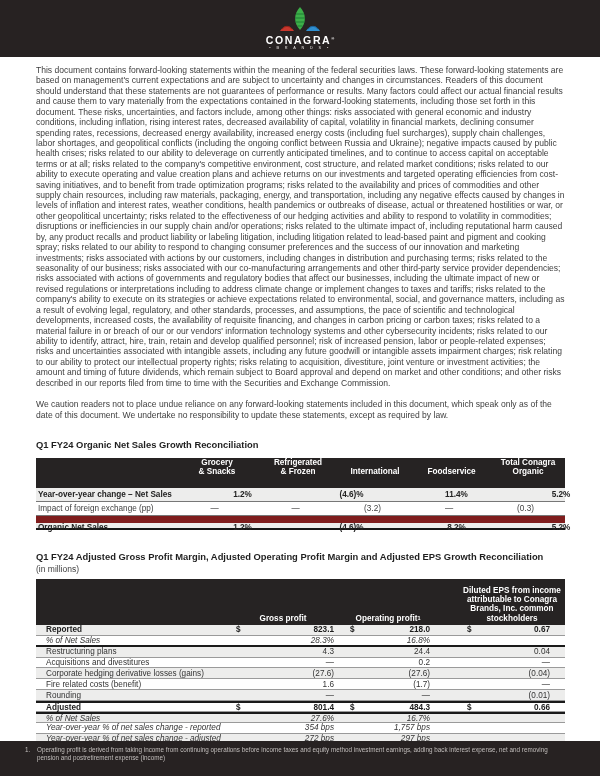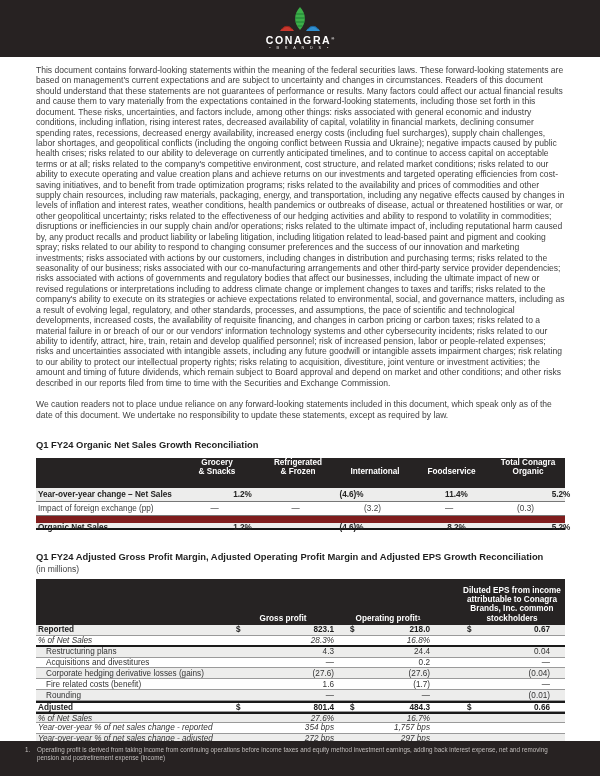--- a/index.html
+++ b/index.html
@@ -49,21 +49,21 @@
   .t2head .hcell sup { font-size:5.5px; }
   .t2head .eps { padding-left:22px; padding-right:1px; }
   .t2row { display:grid; grid-template-columns:192px 18px 92px 24px 74px 40px 89px; height:10.9px;
            align-items:center; border-bottom:1px solid #9a9a9a; color:#333; }
   .t2row.shade { background:#ededec; }
   .t2row.b { font-weight:bold; color:#1c1c1c; }
   .t2row.i { font-style:italic; }
   .t2row.ind .t2lab { padding-left:10px; }
   .t2row.rt { border-top:2px solid #1a1a1a; }
   .t2row.rb { border-bottom:2px solid #1a1a1a; }
-  .t2lab { padding-left:2px; white-space:nowrap; }
+  .t2lab { padding-left:10px; white-space:nowrap; }
   .t2usd { text-align:left; padding-left:8px; }
   .t2row .t2usd:nth-child(4) { padding-left:12px; }
   .t2row .t2usd:nth-child(6) { padding-left:31px; }
   .t2val { text-align:right; padding-right:4px; }
   .t2row .t2val:nth-child(5) { padding-right:6px; }
   .t2val:last-child { padding-right:15px; }
   .t2gap { height:7px; }
   #t2-body1 .t2row:first-child { border-top:3px double #1a1a1a; }
 
   

